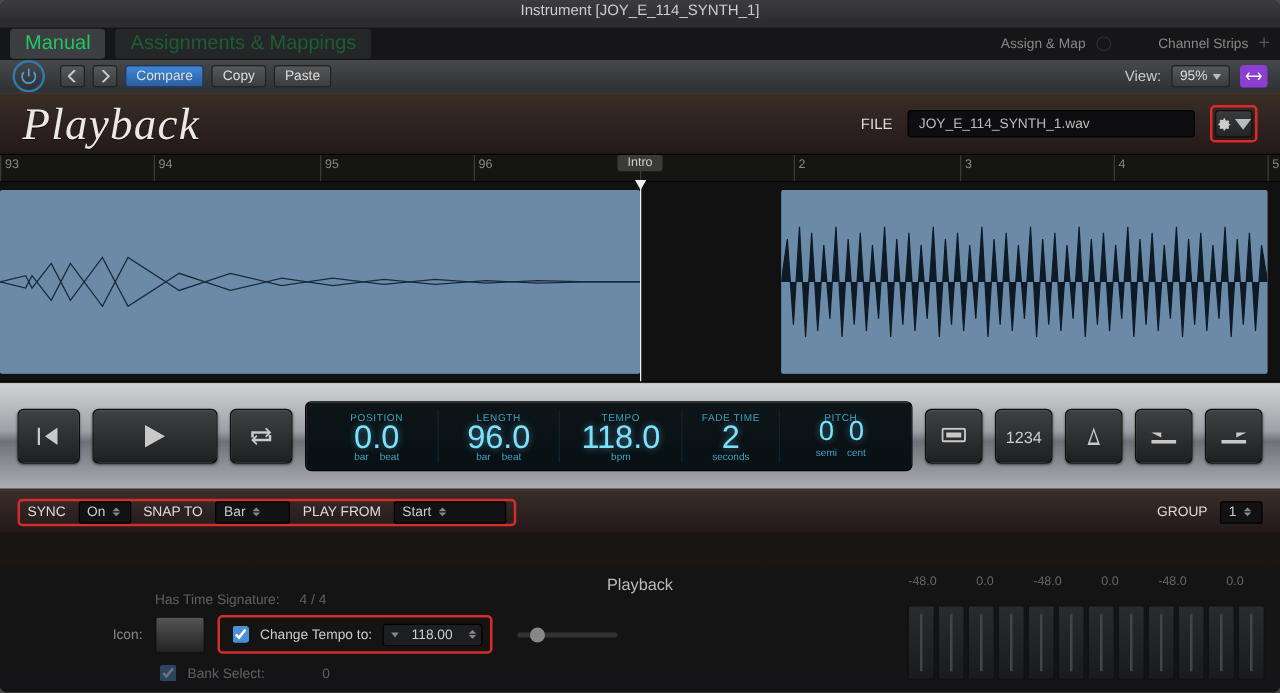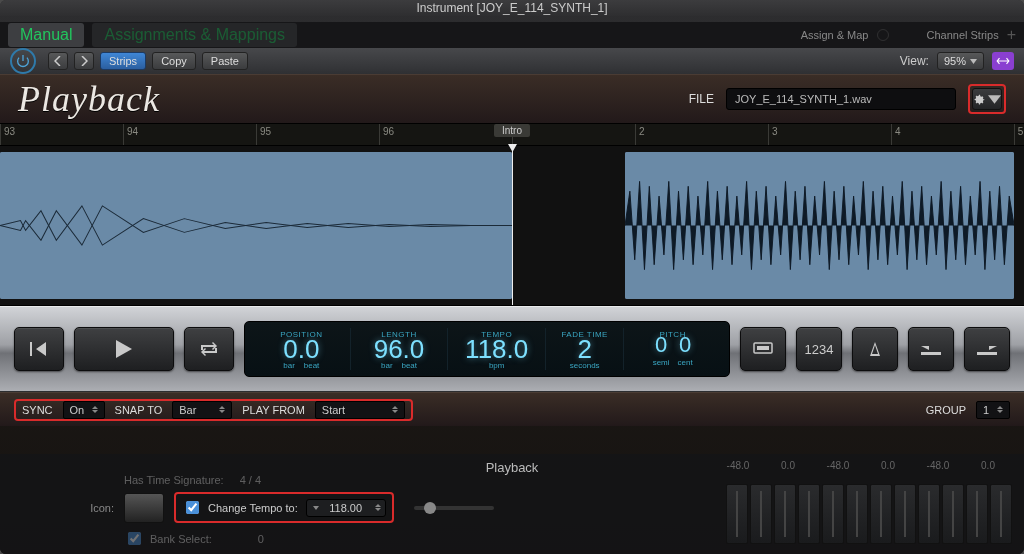--- a/index.html
+++ b/index.html
@@ -72,21 +72,21 @@
   .lcd-bot{color:var(--cyan-dim);font-size:8px;position:absolute;bottom:0;left:0;right:0;text-align:center}
   .lcd-val{color:var(--cyan);font-size:26px;font-weight:200;text-shadow:0 0 6px rgba(125,224,255,.5);font-family:"Helvetica Neue",Arial,sans-serif}
   .lcd-val.sm{font-size:20px}
   .lcd-dual{display:flex;gap:8px}
   .lcd-dual div{display:flex;flex-direction:column;align-items:center}
   .lcd-dual .lcd-bot{position:static;font-size:8px}
   .lcd-dual .lcd-val{font-size:22px}
   .btn-1234{color:#ccc;font-size:13px;font-weight:500}
 
   .panel2{height:34px;background:linear-gradient(#3a2d26,#22191a);display:flex;align-items:center;padding:0 14px;gap:10px;color:#ddd;font-size:11px;border-top:1px solid #4a3c34}
-  .sel{background:#121214;border:1px solid #000;border-radius:2px;height:18px;padding:0 6px;display:flex;align-items:center;justify-content:space-between;gap:6px;color:#ccc}
+  .sel{background:#121214;border:1px solid #000;border-radius:2px;height:18px;padding:0 6px;display:flex;align-items:center;gap:6px;color:#ccc}
   .sel .caret{display:flex;flex-direction:column;gap:1px}
   .sel .caret span{width:0;height:0;border-left:3px solid transparent;border-right:3px solid transparent}
   .sel .caret .u{border-bottom:3px solid #888}
   .sel .caret .d{border-top:3px solid #888}
   .redbox{border:2px solid var(--red);border-radius:4px;padding:0 6px;display:flex;align-items:center;gap:10px}
 
   .bottom-dim{position:absolute;left:0;right:0;bottom:0;height:100px;background:rgba(20,20,22,.95);display:flex;align-items:flex-start;padding:6px 12px;gap:20px;color:#999;font-size:11px}
   .bottom-dim .title-c{position:absolute;top:6px;left:0;right:0;text-align:center;color:#bbb;font-size:13px}
   .mixer-strip{position:absolute;right:12px;top:30px;display:flex;gap:2px}
   .fader{width:22px;height:60px;background:linear-gradient(#2a2b2d,#1a1b1d);border:1px solid #111;border-radius:2px;position:relative}
@@ -137,21 +137,21 @@
       <svg width="8" height="10" viewBox="0 0 8 10">
           <path d="M6 0L1 5l5 5" fill="none" stroke="#ccc" stroke-width="1.5"></path>
         </svg>
     </div>
     <div class="tb-btn chev">
       <svg width="8" height="10" viewBox="0 0 8 10">
           <path d="M2 0l5 5-5 5" fill="none" stroke="#ccc" stroke-width="1.5"></path>
         </svg>
     </div>
     <div class="tb-btn blue">
-        <span>Strips</span>
+        <span>Compare</span>
       </div>
     <div class="tb-btn">
         <span>Copy</span>
       </div>
     <div class="tb-btn">
         <span>Paste</span>
       </div>
     <div class="tb-right">
       <span style="color:#ccc">View:</span>
       <div class="view-val">

